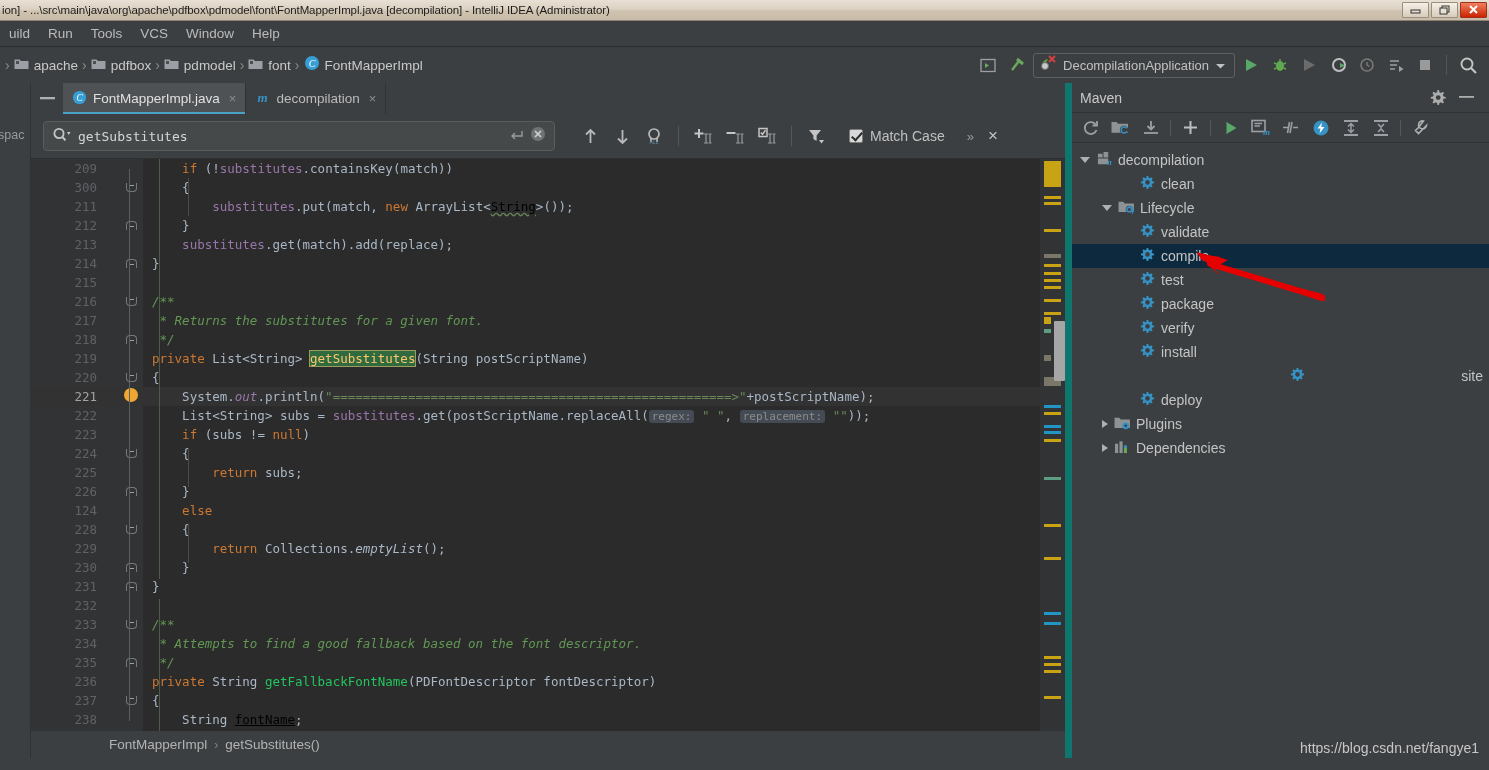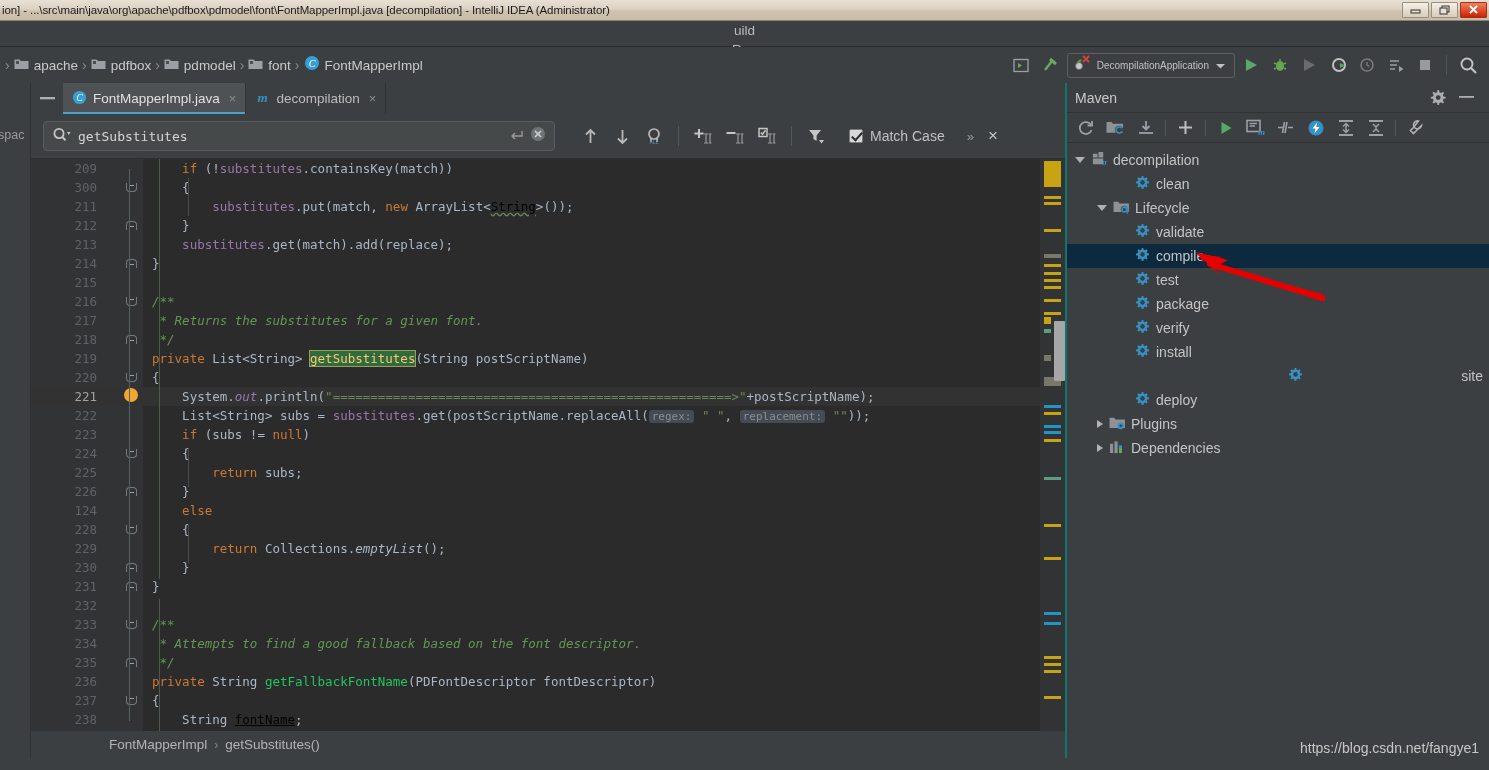--- a/index.html
+++ b/index.html
@@ -35,21 +35,20 @@
     background: linear-gradient(to bottom, #f08060, #cc2200);
     border-color: #a03018;
   }
   .win-btn svg { display: block; }
 
   
   .menubar {
     position: absolute; left: 0; top: 21px; width: 1489px; height: 26px;
     background: #3c3f41; display: flex; align-items: center;
     border-bottom: 1px solid #2b2b2b;
-    flex-direction: column;
   }
   .menu-item {
     font-size: 13.5px; color: #bbbbbb; padding: 2px 9px; cursor: default;
     white-space: nowrap;
   }
 
   
   .navbar {
     position: absolute; left: 0; top: 47px; width: 1489px; height: 36px;
     background: #3c3f41; display: flex; align-items: center;
@@ -59,21 +58,21 @@
   .crumb-sep { color: #8a8a8a; font-size: 14px; padding: 0 1px; }
   .crumb-label { font-size: 13.5px; color: #c9c9c9; white-space: nowrap; }
   .ico { display: inline-block; flex: 0 0 auto; }
 
   
   .runcfg {
     display: flex; align-items: center; gap: 6px;
     border: 1px solid #5e6060; border-radius: 3px;
     padding: 2px 8px 2px 5px; height: 25px; background: #3c3f41;
   }
-  .runcfg-label { font-size: 10px; color: #c0c0c0; white-space: nowrap; }
+  .runcfg-label { font-size: 13px; color: #c0c0c0; white-space: nowrap; }
   .toolbtn {
     width: 26px; height: 26px; display: flex; align-items: center;
     justify-content: center; border-radius: 3px;
   }
 
   
   .leftstrip {
     position: absolute; left: 0; top: 83px; width: 31px; height: 687px;
     background: #3c3f41; border-right: 1px solid #323232;
   }
@@ -210,21 +209,21 @@
   }
   .mk { position: absolute; left: 4px; height: 3px; }
   .scrollthumb {
     position: absolute; left: 14px; width: 11px;
     background: #a6a6a6; border-radius: 1px;
   }
 
   
   .maven {
     position: absolute; left: 1065px; top: 83px; width: 424px; height: 687px;
-    background: #3c3f41; border-left: 2px solid #0f766e;
+    background: #3c3f41; border-left: 7px solid #0f766e;
   }
   .maven-head {
     height: 30px; display: flex; align-items: center; padding: 0 8px;
     border-bottom: 1px solid #323232;
   }
   .maven-title { font-size: 14px; color: #c9c9c9; flex: 1; }
   .maven-toolbar {
     height: 30px; display: flex; align-items: center; padding: 0 4px;
     border-bottom: 1px solid #323232; gap: 1px;
   }

